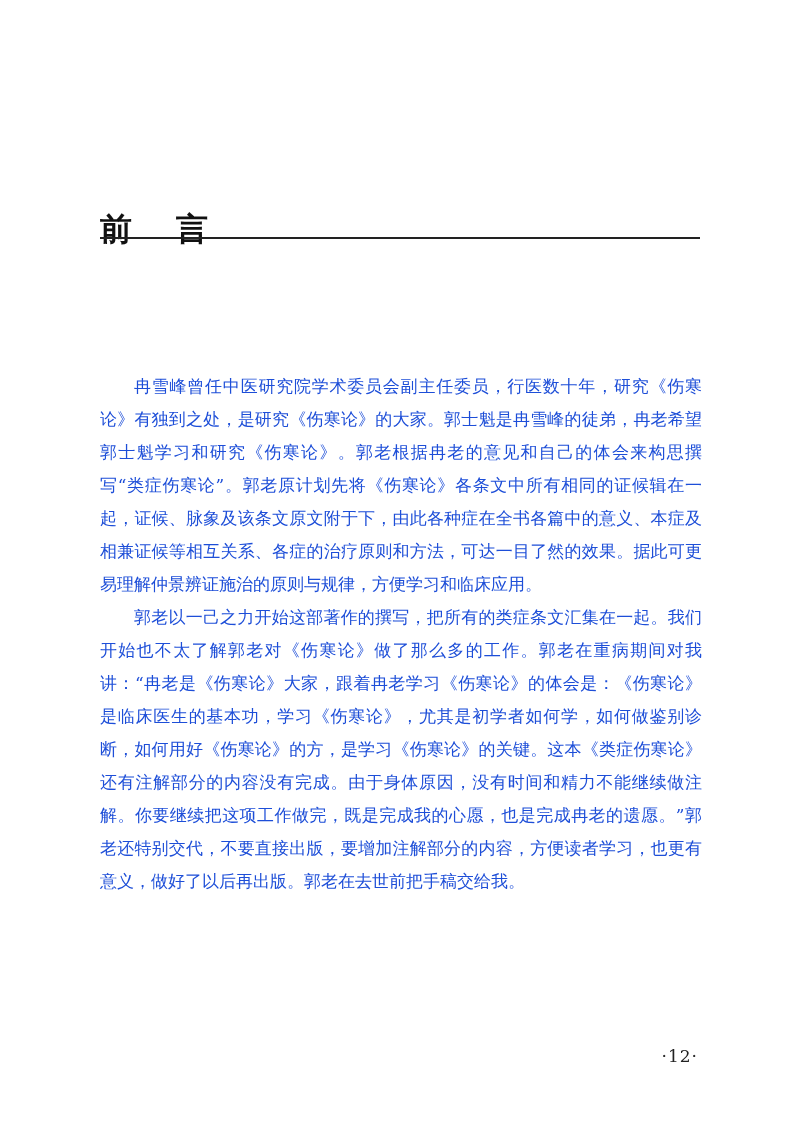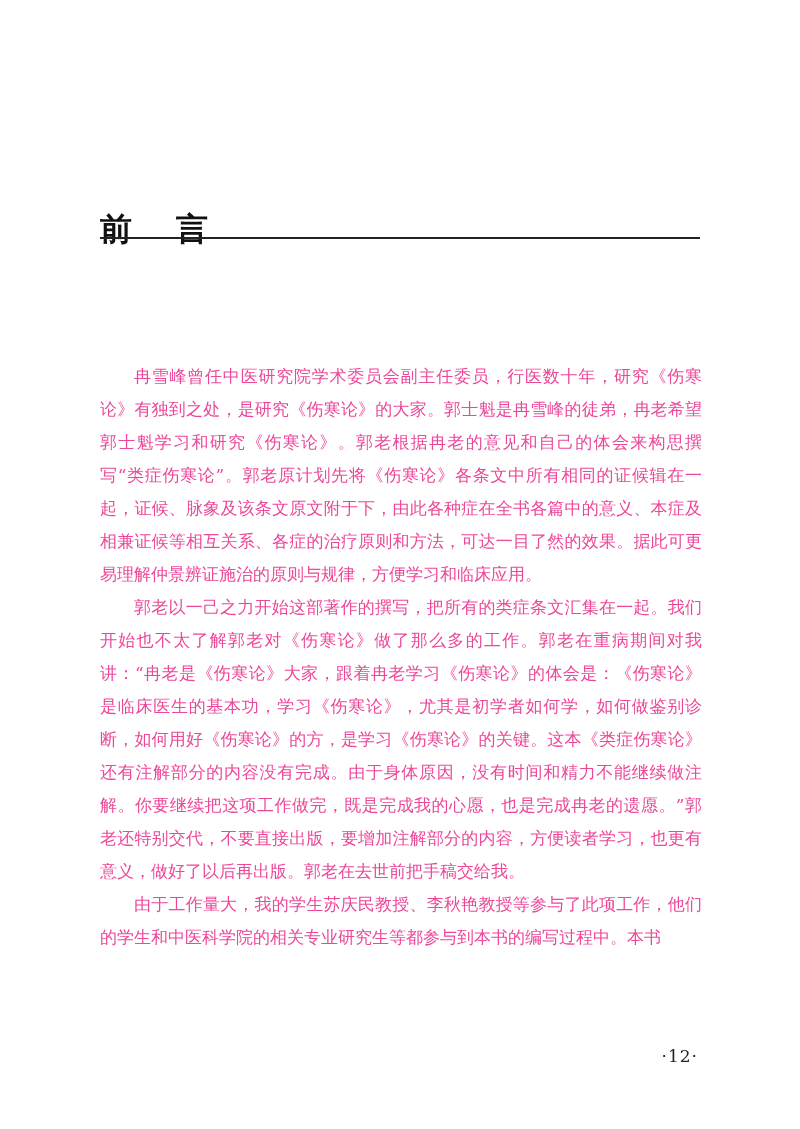--- a/index.html
+++ b/index.html
@@ -31,27 +31,27 @@
     position: absolute;
     left: 100px;
     top: 237px;
     width: 600px;
     height: 0;
     border-top: 2px solid #222;
   }
   .body-text {
     position: absolute;
     left: 100px;
-    top: 360px;
+    top: 370px;
     width: 602px;
     font-size: 17px;
     line-height: 33px;
     text-align: justify;
     text-justify: inter-ideograph;
-    color: #ec4899;
+    color: #1d4ed8;
   }
   .body-text p {
     margin: 0;
     padding: 0;
     text-indent: 2em;
   }
   .page-number {
     position: absolute;
     right: 102px;
     top: 1046px;
@@ -65,18 +65,17 @@
 
 <div class="page">
 
   <h1 class="title">前　言</h1>
 
   <div class="title-rule"></div>
 
   <div class="body-text">
     <p>冉雪峰曾任中医研究院学术委员会副主任委员，行医数十年，研究《伤寒论》有独到之处，是研究《伤寒论》的大家。郭士魁是冉雪峰的徒弟，冉老希望郭士魁学习和研究《伤寒论》。郭老根据冉老的意见和自己的体会来构思撰写“类症伤寒论”。郭老原计划先将《伤寒论》各条文中所有相同的证候辑在一起，证候、脉象及该条文原文附于下，由此各种症在全书各篇中的意义、本症及相兼证候等相互关系、各症的治疗原则和方法，可达一目了然的效果。据此可更易理解仲景辨证施治的原则与规律，方便学习和临床应用。</p>
     <p>郭老以一己之力开始这部著作的撰写，把所有的类症条文汇集在一起。我们开始也不太了解郭老对《伤寒论》做了那么多的工作。郭老在重病期间对我讲：“冉老是《伤寒论》大家，跟着冉老学习《伤寒论》的体会是：《伤寒论》是临床医生的基本功，学习《伤寒论》，尤其是初学者如何学，如何做鉴别诊断，如何用好《伤寒论》的方，是学习《伤寒论》的关键。这本《类症伤寒论》还有注解部分的内容没有完成。由于身体原因，没有时间和精力不能继续做注解。你要继续把这项工作做完，既是完成我的心愿，也是完成冉老的遗愿。”郭老还特别交代，不要直接出版，要增加注解部分的内容，方便读者学习，也更有意义，做好了以后再出版。郭老在去世前把手稿交给我。</p>
-    <p>由于工作量大，我的学生苏庆民教授、李秋艳教授等参与了此项工作，他们的学生和中医科学院的相关专业研究生等都参与到本书的编写过程中。本书</p>
   </div>
 
   <div class="page-number">·12·</div>
 
 </div>
 
 </body></html>

